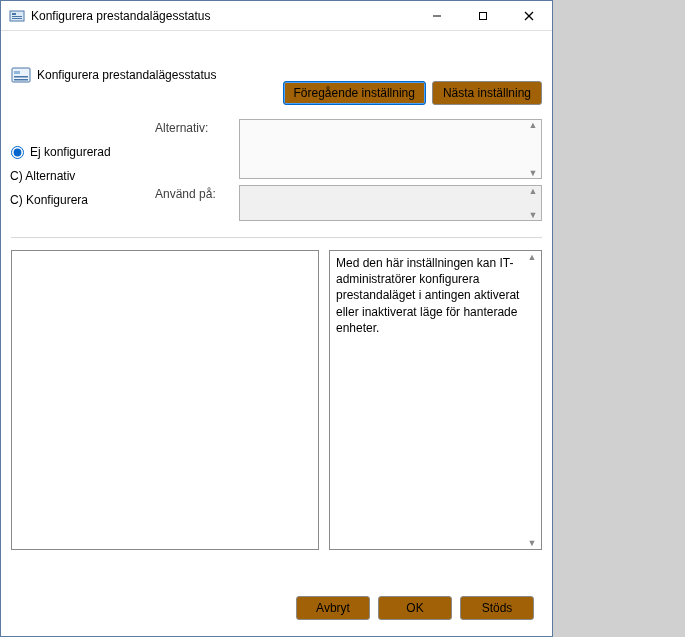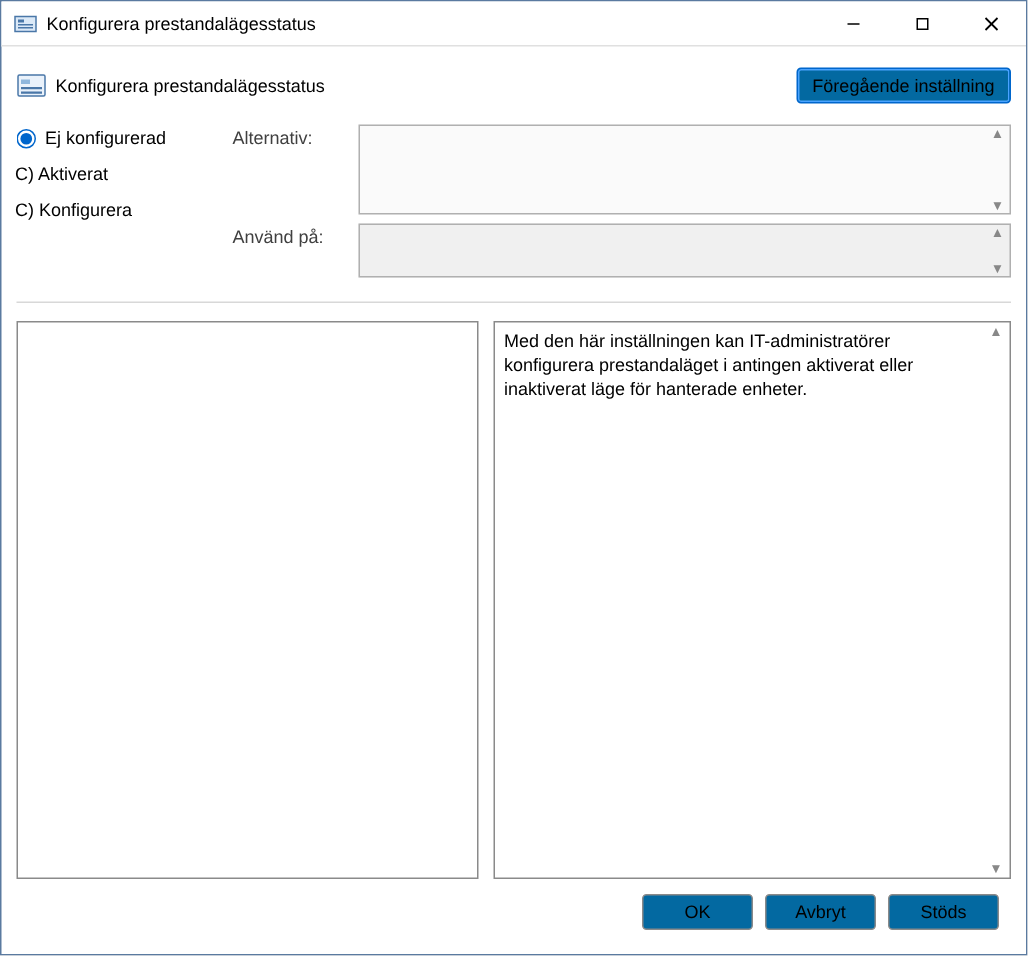--- a/index.html
+++ b/index.html
@@ -6,21 +6,21 @@
   body {
     margin: 0;
     font-family: "Segoe UI", Tahoma, sans-serif;
     font-size: 12px;
     background: #d0d0d0;
     width: 685px;
     height: 637px;
     overflow: hidden;
   }
   .window {
-    width: 685px;
+    width: 553px;
     height: 637px;
     background: #ffffff;
     border: 1px solid #5a7aa0;
     display: flex;
     flex-direction: column;
   }
   .titlebar {
     height: 30px;
     display: flex;
     align-items: center;
@@ -52,25 +52,26 @@
     padding: 4px 0 10px 0;
   }
   .header-icon {
     width:20px;height:20px;margin-right:6px;
     display:inline-flex;align-items:center;justify-content:center;
   }
   .header-text { color:#000; }
   .nav-buttons { margin-left:auto; display:flex; gap:6px; }
   .btn {
     border:1px solid #8a8a8a;
-    background:#0369a1;
+    background:#a16207;
     padding: 4px 10px;
     font: inherit;
     border-radius:3px;
     cursor:pointer;
+    margin-top:36px;
   }
   .btn.primary {
     border:1px solid #0066cc;
     box-shadow: inset 0 0 0 1px #4aa3ff;
   }
   .midgrid {
     display:grid;
     grid-template-columns: 140px 80px 1fr;
     grid-template-rows: auto auto auto auto;
     column-gap:4px;
@@ -175,32 +176,33 @@
         <svg width="20" height="20" viewBox="0 0 20 20">
             <rect x="1" y="3" width="18" height="14" rx="1" fill="#eaf2fb" stroke="#4a77a8"></rect>
             <rect x="3" y="6" width="6" height="3" fill="#8fb7dd"></rect>
             <rect x="3" y="11" width="14" height="1.5" fill="#4a77a8"></rect>
             <rect x="3" y="14" width="14" height="1.5" fill="#4a77a8"></rect>
           </svg>
       </span>
       <span class="header-text">Konfigurera prestandalägesstatus</span>
       <div class="nav-buttons">
         <button class="btn primary">Föregående inställning</button>
+        <button class="btn">Nästa inställning</button>
       </div>
     </div>
 
     <div class="midgrid">
-      <div class="radio-col" style="grid-row:1 / span 3;">
+      <div class="radio-col" style="grid-row:1 / span 3;margin-top:24px;">
         <label class="radio-item">
           <input type="radio" name="state" checked="" style="">
           <span>Ej konfigurerad</span>
         </label>
         <label class="radio-item">
           <input type="radio" name="state" style="visibility: hidden;">
-          <span style="margin-left:-20px">C) <span>Aktiverat</span></span>
+          <span style="margin-left:-20px">C) <span>Alternativ</span></span>
         </label>
         <label class="radio-item">
           <input type="radio" name="state" style="visibility: hidden;">
           <span style="margin-left:-20px">C) <span>Konfigurera</span></span>
         </label>
       </div>
 
       <div class="lbl" style="grid-column:2;grid-row:1;">Alternativ:</div>
       <div class="comment-box">
         <textarea style=""></textarea>
@@ -228,19 +230,19 @@
       <div class="pane right">
         <div class="help-text">Med den här inställningen kan IT-administratörer konfigurera prestandaläget i antingen aktiverat eller inaktiverat läge för hanterade enheter.</div>
         <div class="scroll-arrows">
             <span>▲</span>
             <span style="margin-top:auto">▼</span>
           </div>
       </div>
     </div>
 
     <div class="footer">
+      <button class="btn">Avbryt</button>
       <button class="btn">OK</button>
-      <button class="btn">Avbryt</button>
       <button class="btn">Stöds</button>
     </div>
 
   </div>
 </div>
 
 </body></html>

